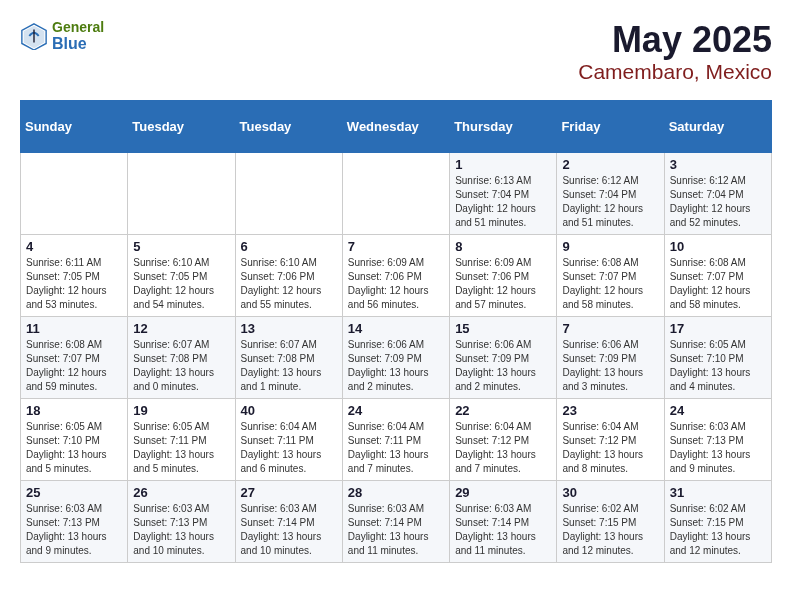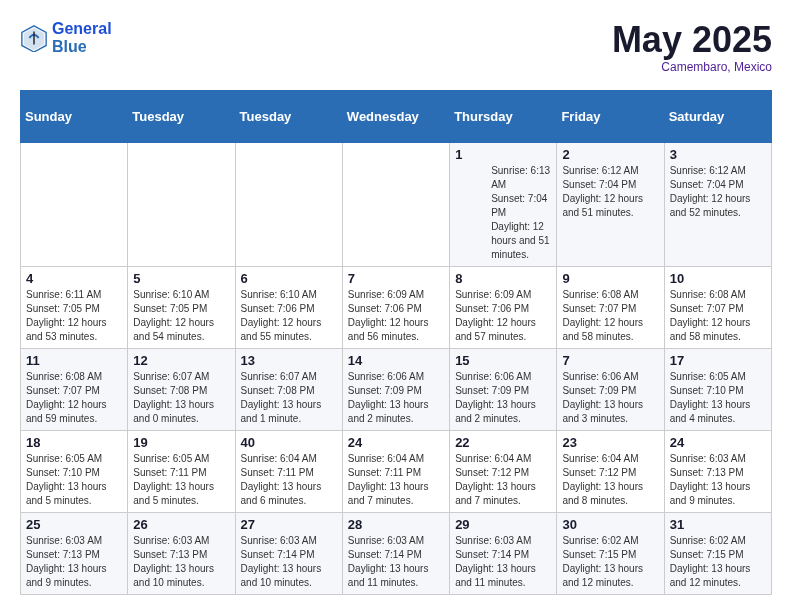--- a/index.html
+++ b/index.html
@@ -19,23 +19,23 @@
     .logo {
       display: flex;
       align-items: center;
     }
     .logo-text {
       display: flex;
       flex-direction: column;
       line-height: 1.1;
     }
     .logo-general {
-      font-size: 16px;
-      font-weight: bold;
-      color: #1d4ed8;
+      font-size: 14px;
+      font-weight: bold;
+      color: #4d7c0f;
     }
     .logo-blue {
       font-size: 16px;
       font-weight: bold;
       color: #2a6db5;
     }
     .logo-icon {
       width: 28px;
       height: 28px;
       margin-right: 4px;
@@ -43,22 +43,22 @@
     .title-block {
       text-align: right;
     }
     .month-title {
       font-size: 36px;
       font-weight: bold;
       color: #1a1a2e;
       line-height: 1.1;
     }
     .location {
-      font-size: 12px;
-      color: #4c1d95;
+      font-size: 21px;
+      color: #7f1d1d;
     }
     .calendar {
       width: 100%;
       border-collapse: collapse;
       border: 1px solid #ccc;
     }
     .calendar th {
       background: #2a6db5;
       color: #fff;
       font-size: 13px;
@@ -134,21 +134,21 @@
       </tr>
   </thead>
   <tbody id="calendar-body">
   <tr>
         <td class="empty-cell"></td>
         <td class="empty-cell"></td>
         <td class="empty-cell"></td>
         <td class="empty-cell"></td>
         <td>
           <span class="day-number">1</span>
-          <div class="cell-text" style="white-space: pre-line; margin-left: 36px;">Sunrise: 6:13 AM
+          <div class="cell-text" style="white-space: pre-line;">Sunrise: 6:13 AM
 Sunset: 7:04 PM
 Daylight: 12 hours and 51 minutes.</div>
         </td>
         <td>
           <span class="day-number">2</span>
           <div class="cell-text" style="white-space: pre-line;">Sunrise: 6:12 AM
 Sunset: 7:04 PM
 Daylight: 12 hours and 51 minutes.</div>
         </td>
         <td>

